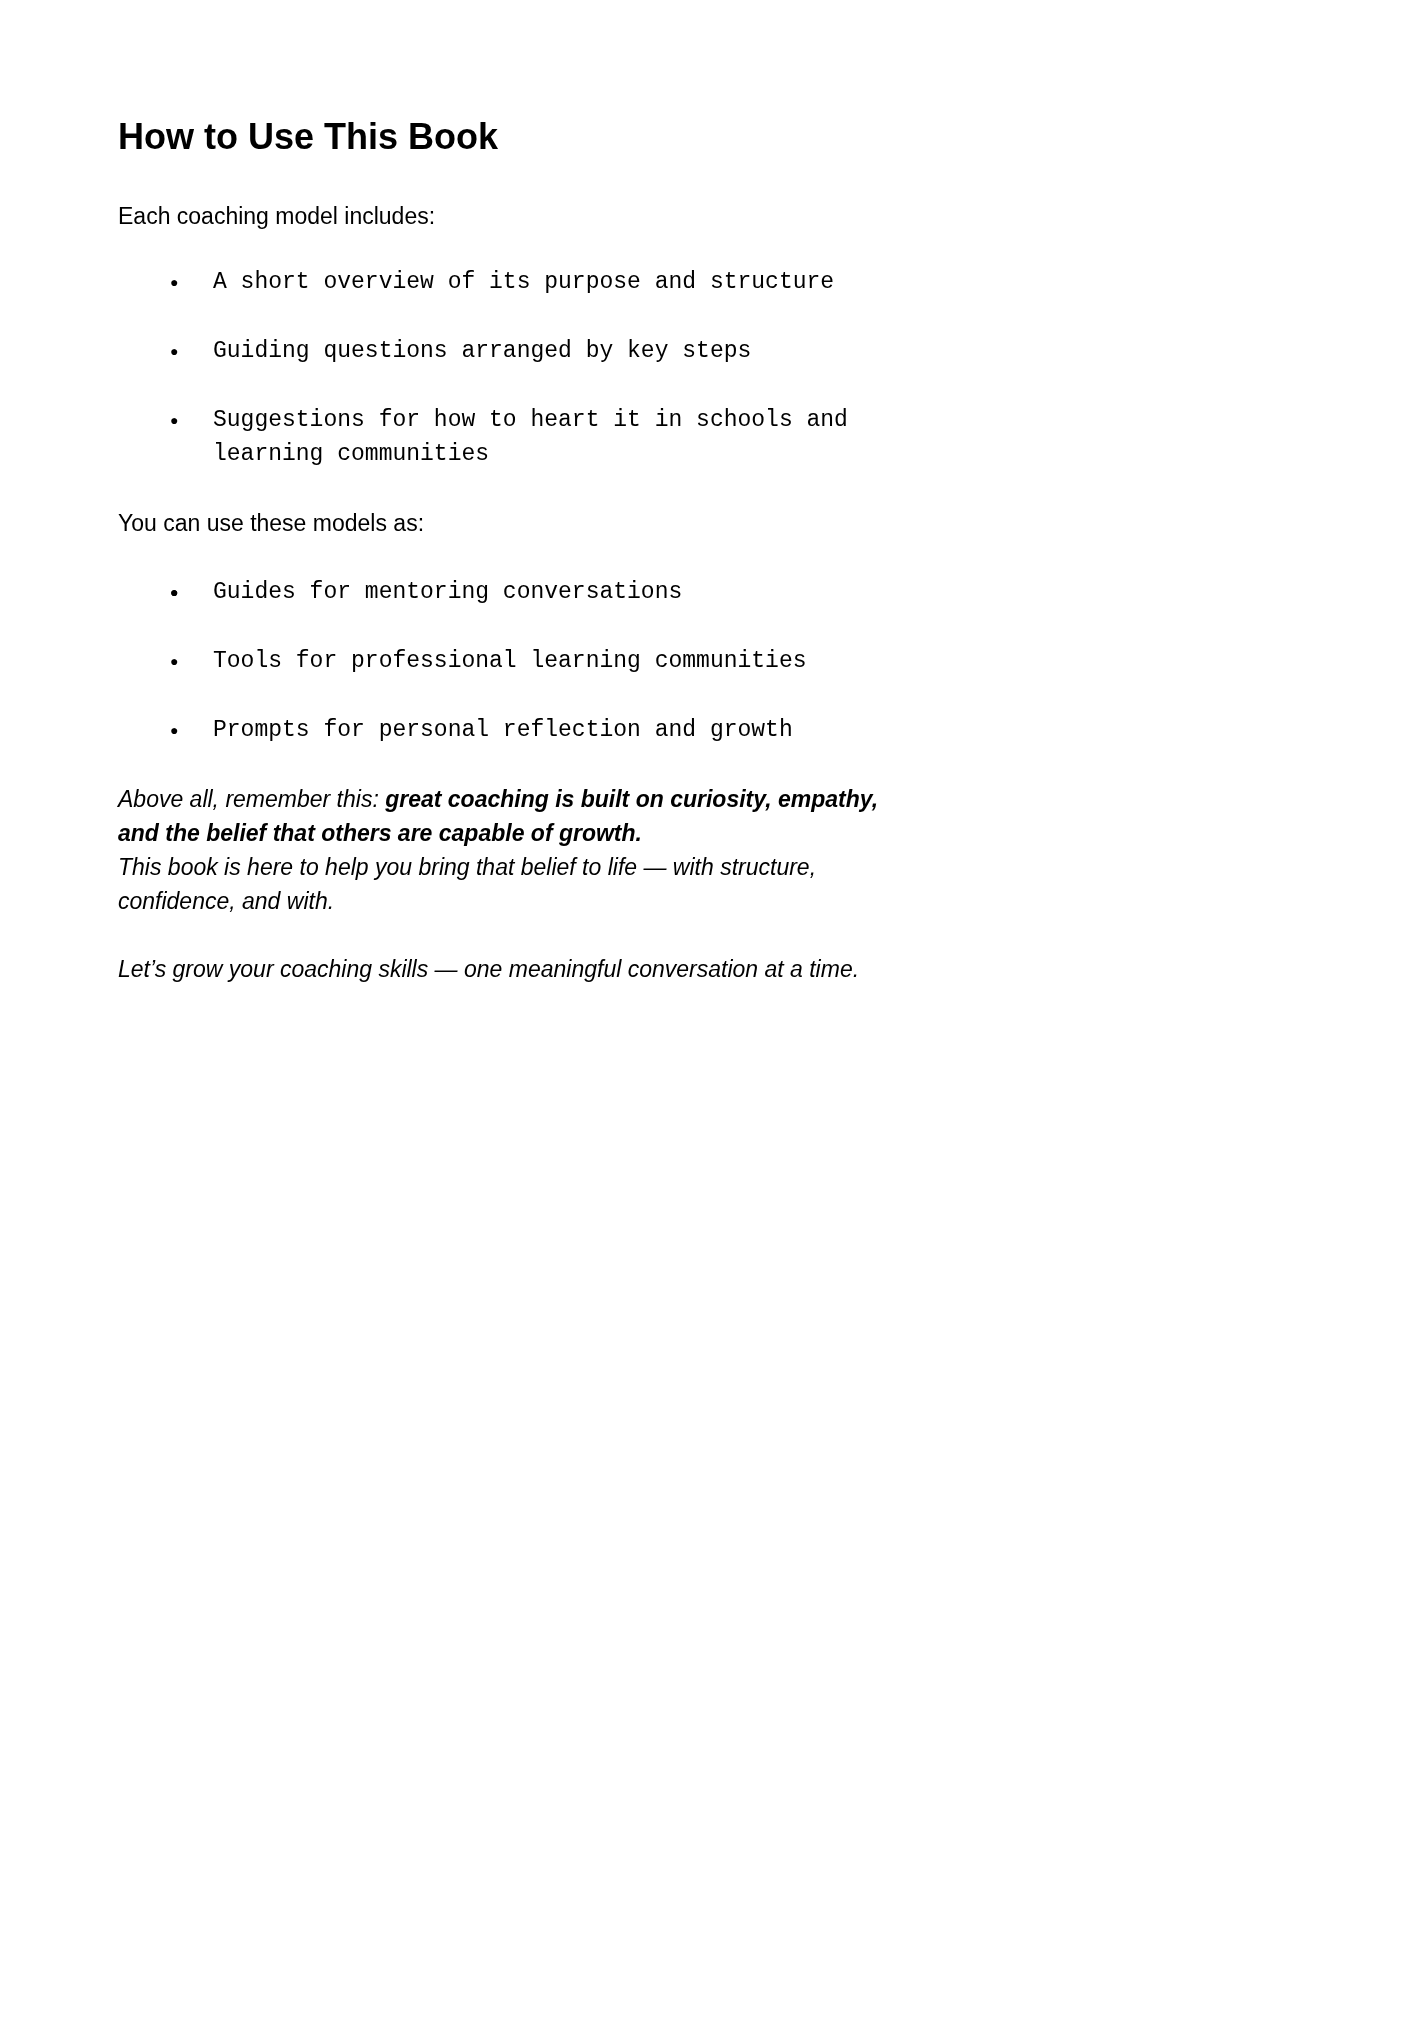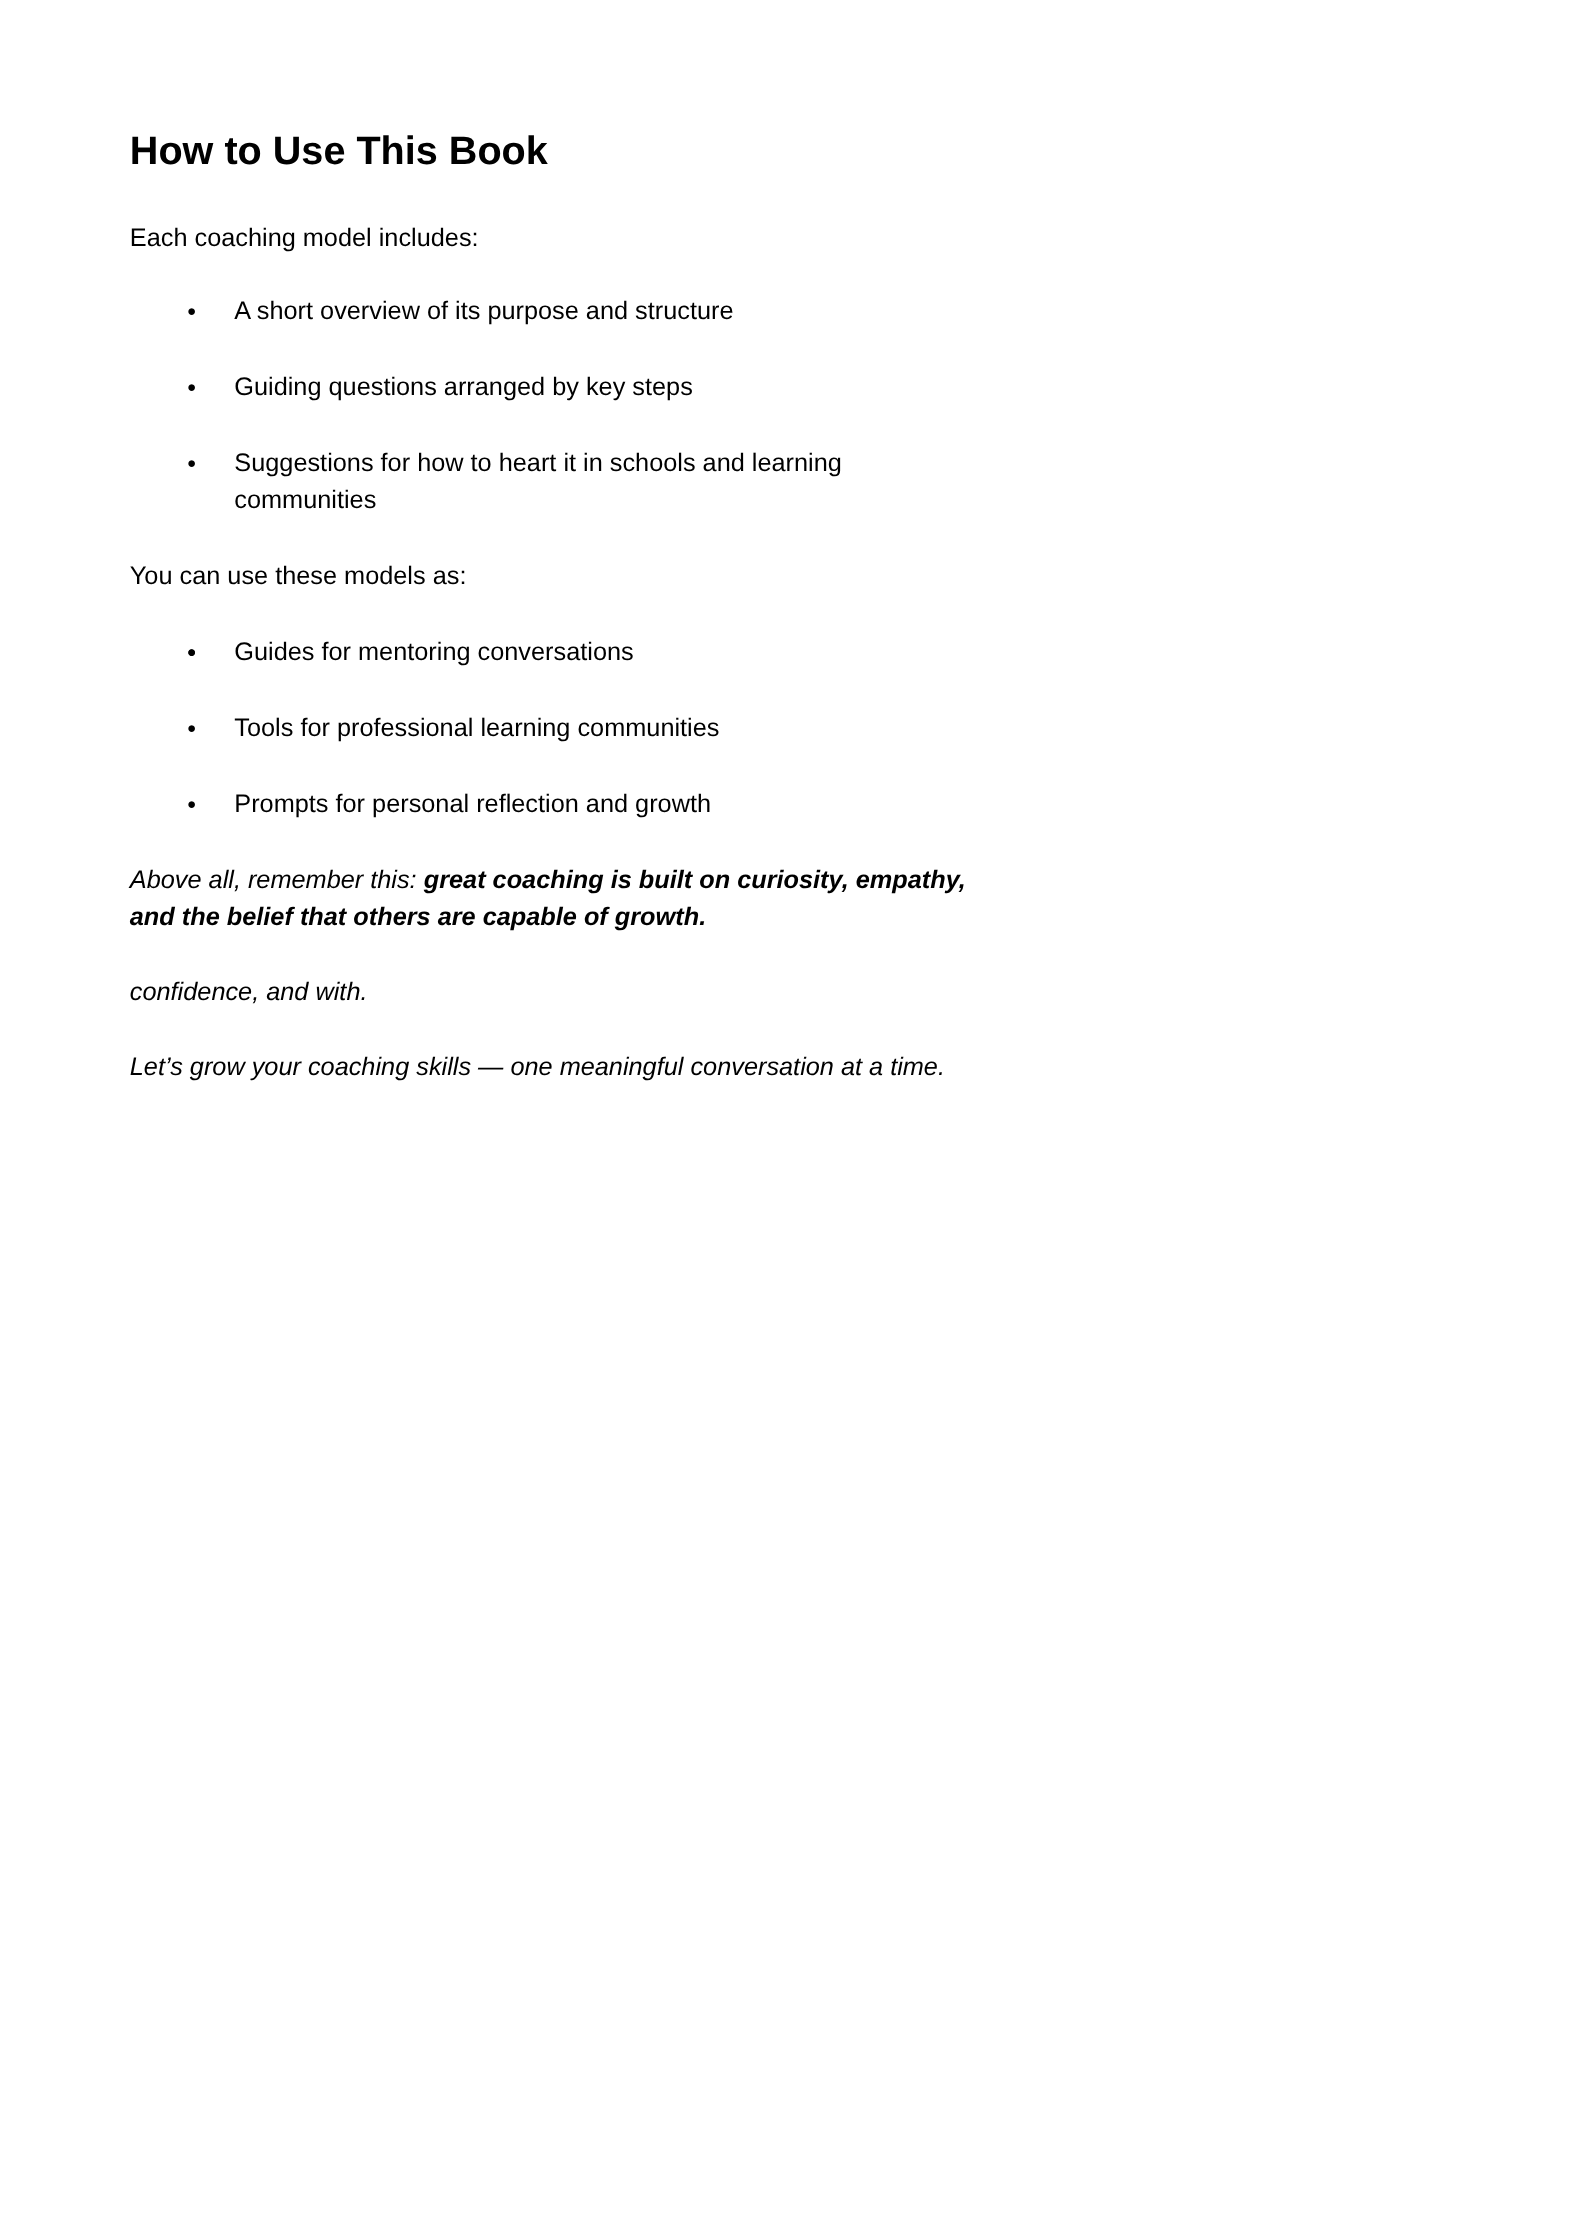--- a/index.html
+++ b/index.html
@@ -42,20 +42,21 @@
     position: absolute;
     left: 52px;
     top: 0;
     font-size: 14px;
     line-height: 34px;
   }
   .li-text {
     display: inline-block;
     max-width: 660px;
     vertical-align: top;
+    font-family: Liberation Mono, monospace;
   }
   .closing {
     margin-bottom: 34px;
     font-style: italic;
   }
   .closing strong {
     font-weight: 700;
   }
   .final-para {
     margin-bottom: 0;
@@ -99,17 +100,17 @@
     <li class="bullet-item">
       <span class="dot">●</span>
       <span class="li-text">Tools for professional learning communities</span>
     </li>
     <li class="bullet-item">
       <span class="dot">●</span>
       <span class="li-text">Prompts for personal reflection and growth</span>
     </li>
   </ul>
 
-  <p class="para closing"><span>Above all, remember this: </span><strong>great coaching is built on curiosity, empathy,</strong><br><strong>and the belief that others are capable of growth.</strong><br><br><span>confidence, and with.</span></p>
+  <p class="para closing"><span>Above all, remember this: </span><strong>great coaching is built on curiosity, empathy,</strong><br><strong>and the belief that others are capable of growth.</strong><br><span>This book is here to help you bring that belief to life — with structure,</span><br><span>confidence, and with.</span></p>
 
   <p class="para final-para">Let’s grow your coaching skills — one meaningful conversation at a time.</p>
 
 </div>
 
 </body></html>

